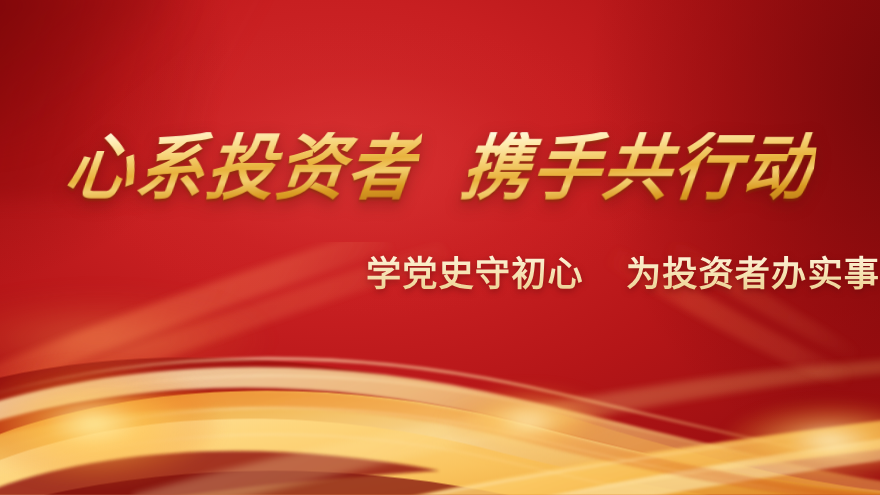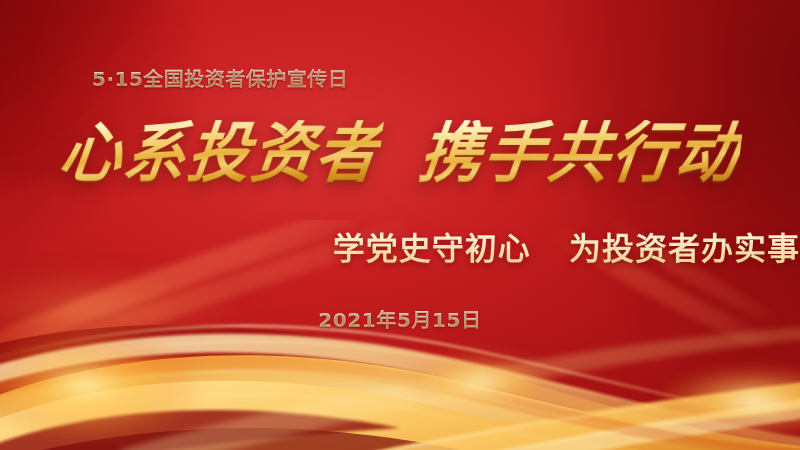--- a/index.html
+++ b/index.html
@@ -295,30 +295,28 @@
     </svg>
   </div>
 
   <div class="glow-spot glow-upper-left"></div>
   <div class="glow-spot glow-left"></div>
   <div class="glow-spot glow-mid"></div>
   <div class="glow-spot glow-right"></div>
 
   <div class="content">
 
-    <div class="eyebrow">5·15全国投资者保护宣传日</div>
 
     <div class="headline">
       <span class="hl-text">心系投资者</span>
       <span class="gap"></span>
       <span class="hl-text">携手共行动</span>
     </div>
 
     <div class="subtitle">
       <span>学党史守初心</span>
       <span class="sub-gap"></span>
       <span>为投资者办实事</span>
     </div>
 
-    <div class="date">2021年5月15日</div>
 
   </div>
 </div>
 
 </body></html>

